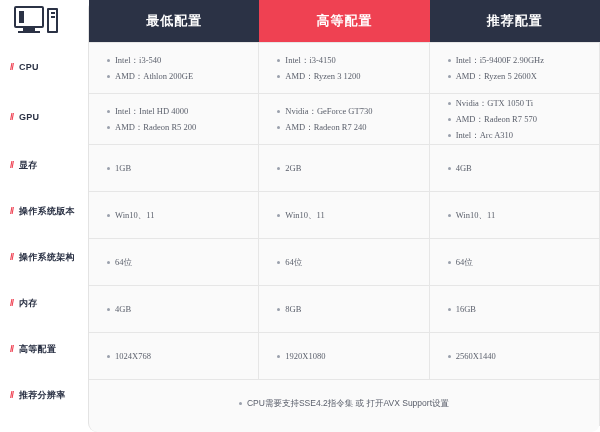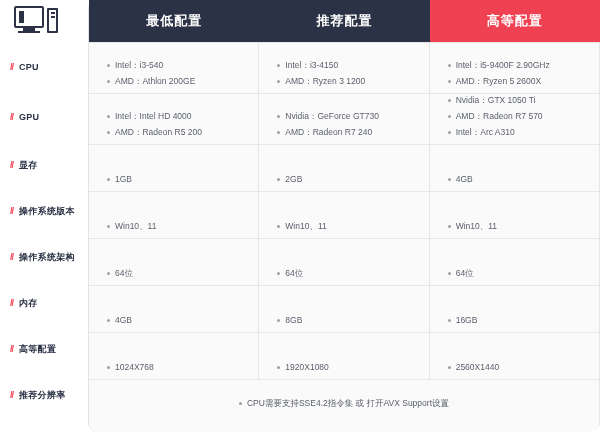--- a/index.html
+++ b/index.html
@@ -149,22 +149,23 @@
     display: flex;
     border-top: 1px solid #e6e6e6;
   }
   .cell {
     flex: 1 1 0;
     box-sizing: border-box;
     border-right: 1px solid #e6e6e6;
     padding: 6px 0 6px 18px;
     display: flex;
     flex-direction: column;
-    justify-content: flex-end;
+    justify-content: center;
     gap: 5px;
+    font-family: Liberation Serif, serif;
   }
   .cell:last-child { border-right: 1px solid #e6e6e6; }
   .item {
     position: relative;
     font-size: 8.5px;
     color: #5a5f6b;
     line-height: 11px;
     padding-left: 8px;
     white-space: nowrap;
   }
@@ -243,22 +244,22 @@
     </div>
     <div class="row-label r-other">
       <span class="slash">//</span>
       <span>推荐分辨率</span>
     </div>
   </div>
 
   <div class="table">
     <div class="head-row">
       <div class="head-cell dark">最低配置</div>
+      <div class="head-cell accent">高等配置</div>
       <div class="head-cell dark">推荐配置</div>
-      <div class="head-cell accent">高等配置</div>
     </div>
 
     <div class="body-rows">
 
       <div class="row r-cpu">
         <div class="cell">
           <div class="item">Intel：i3-540</div>
           <div class="item">AMD：Athlon 200GE</div>
         </div>
         <div class="cell">

